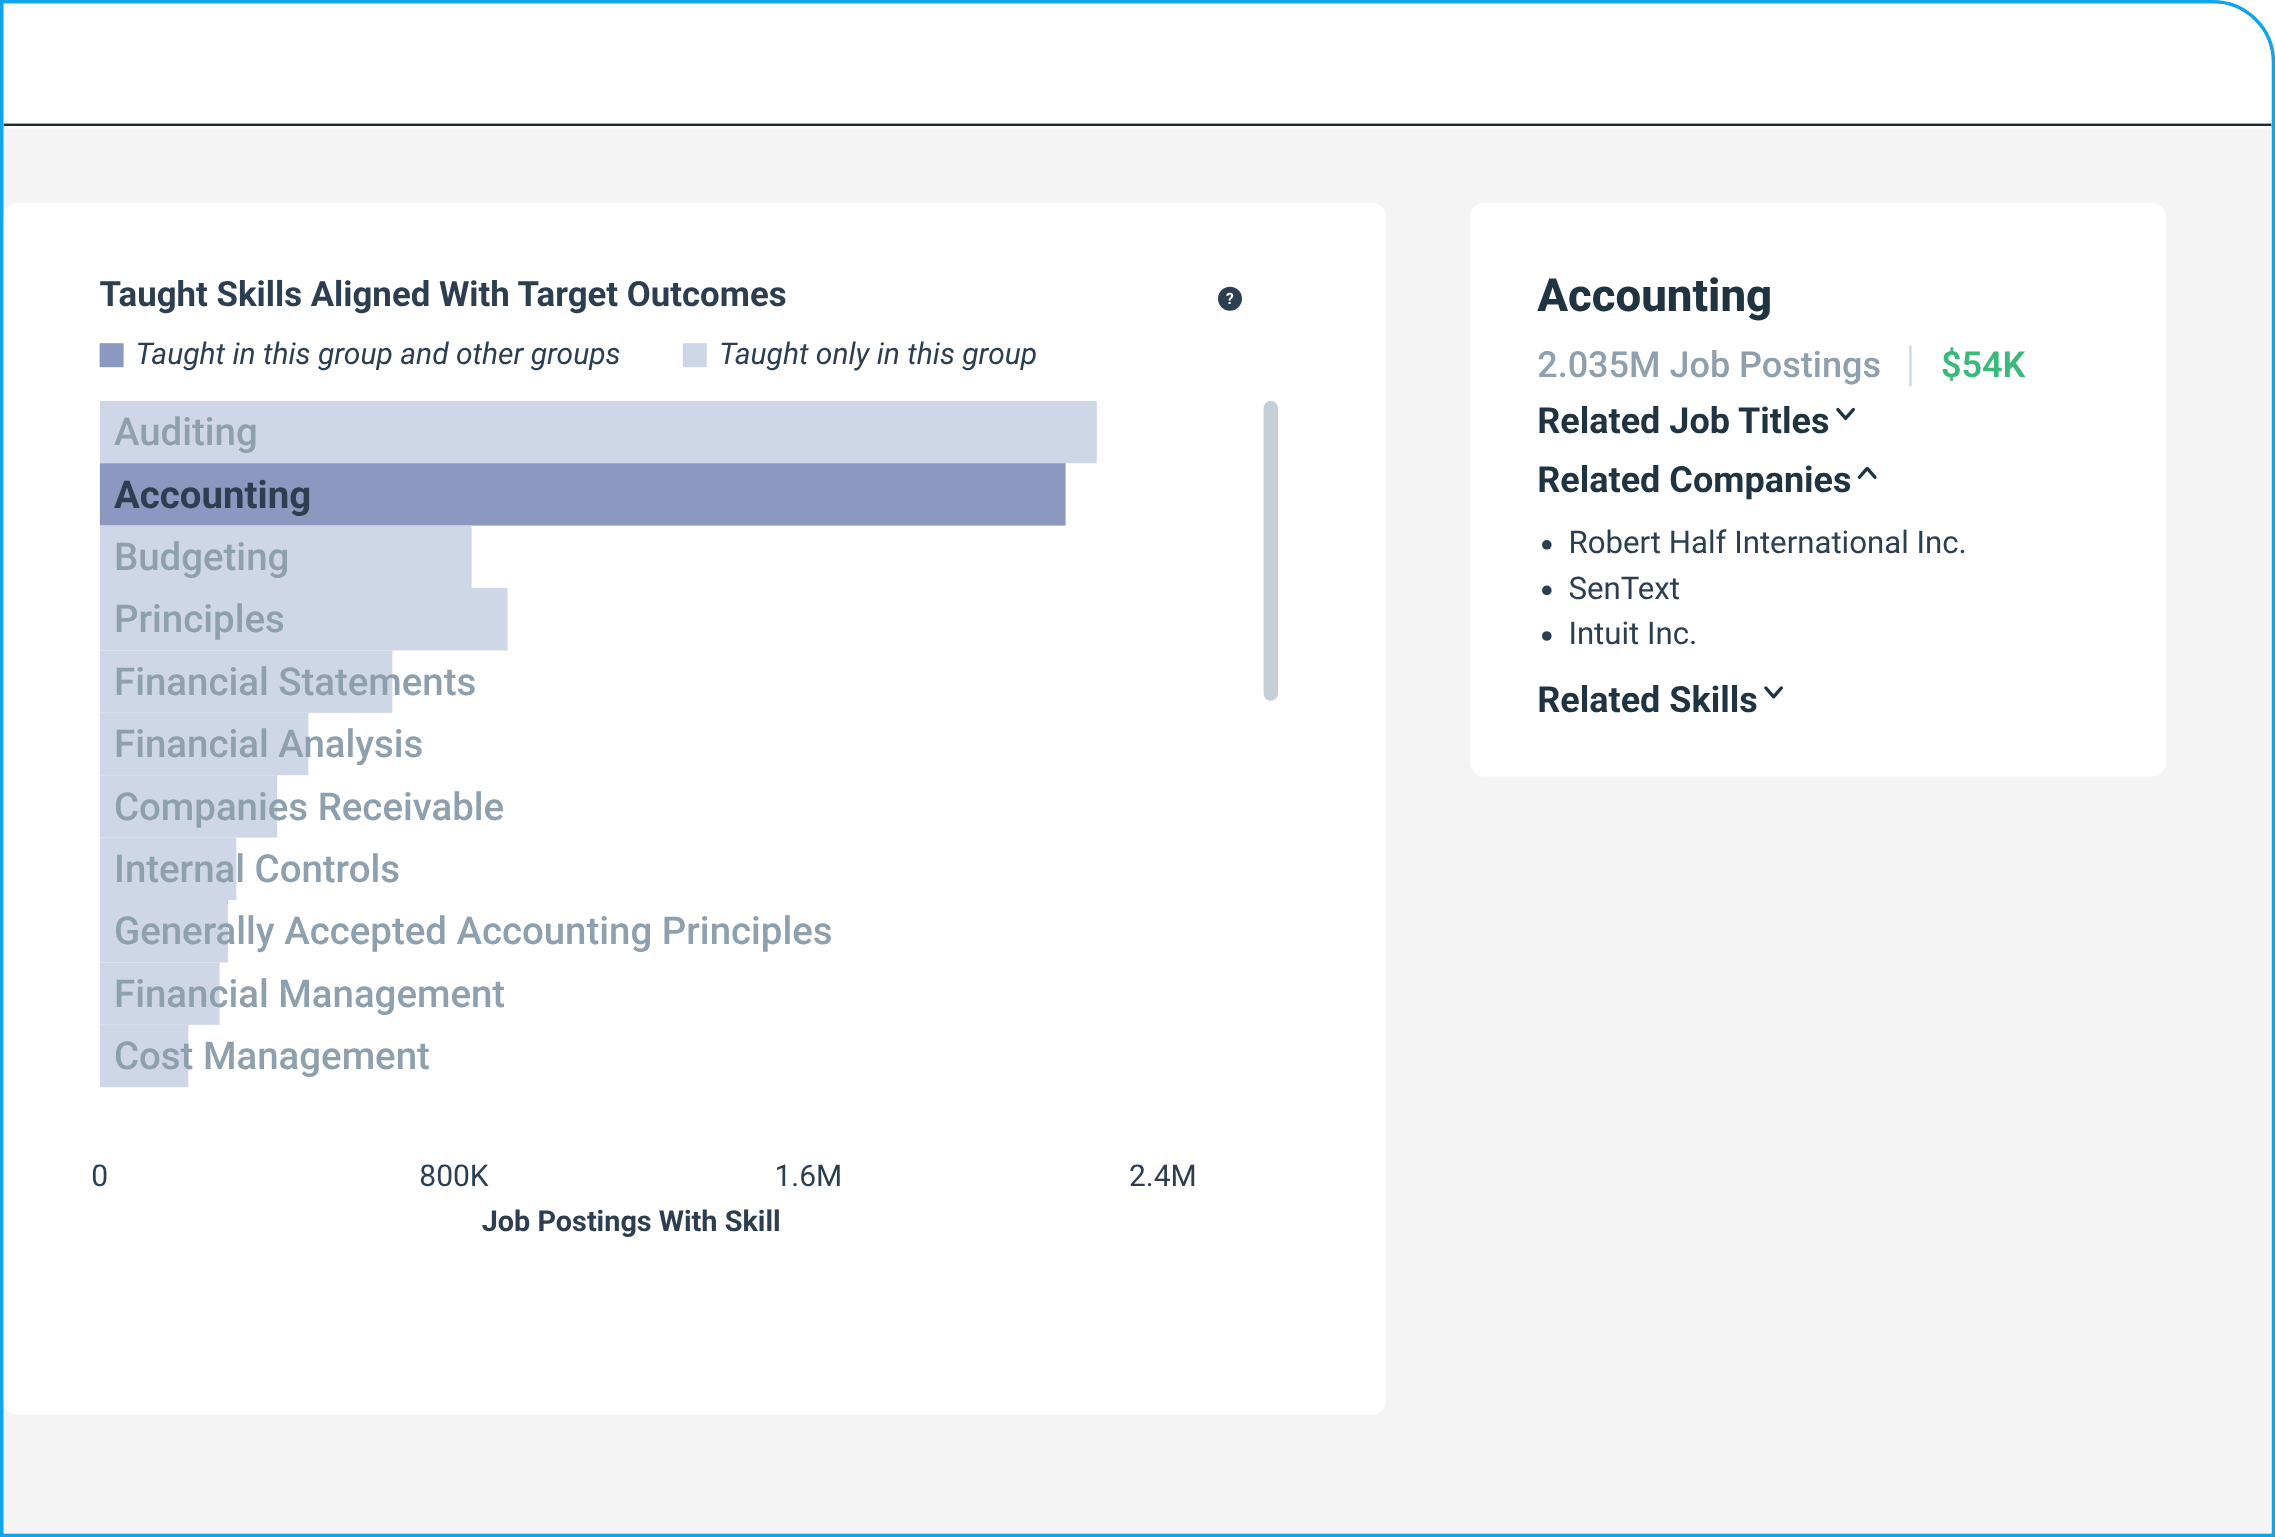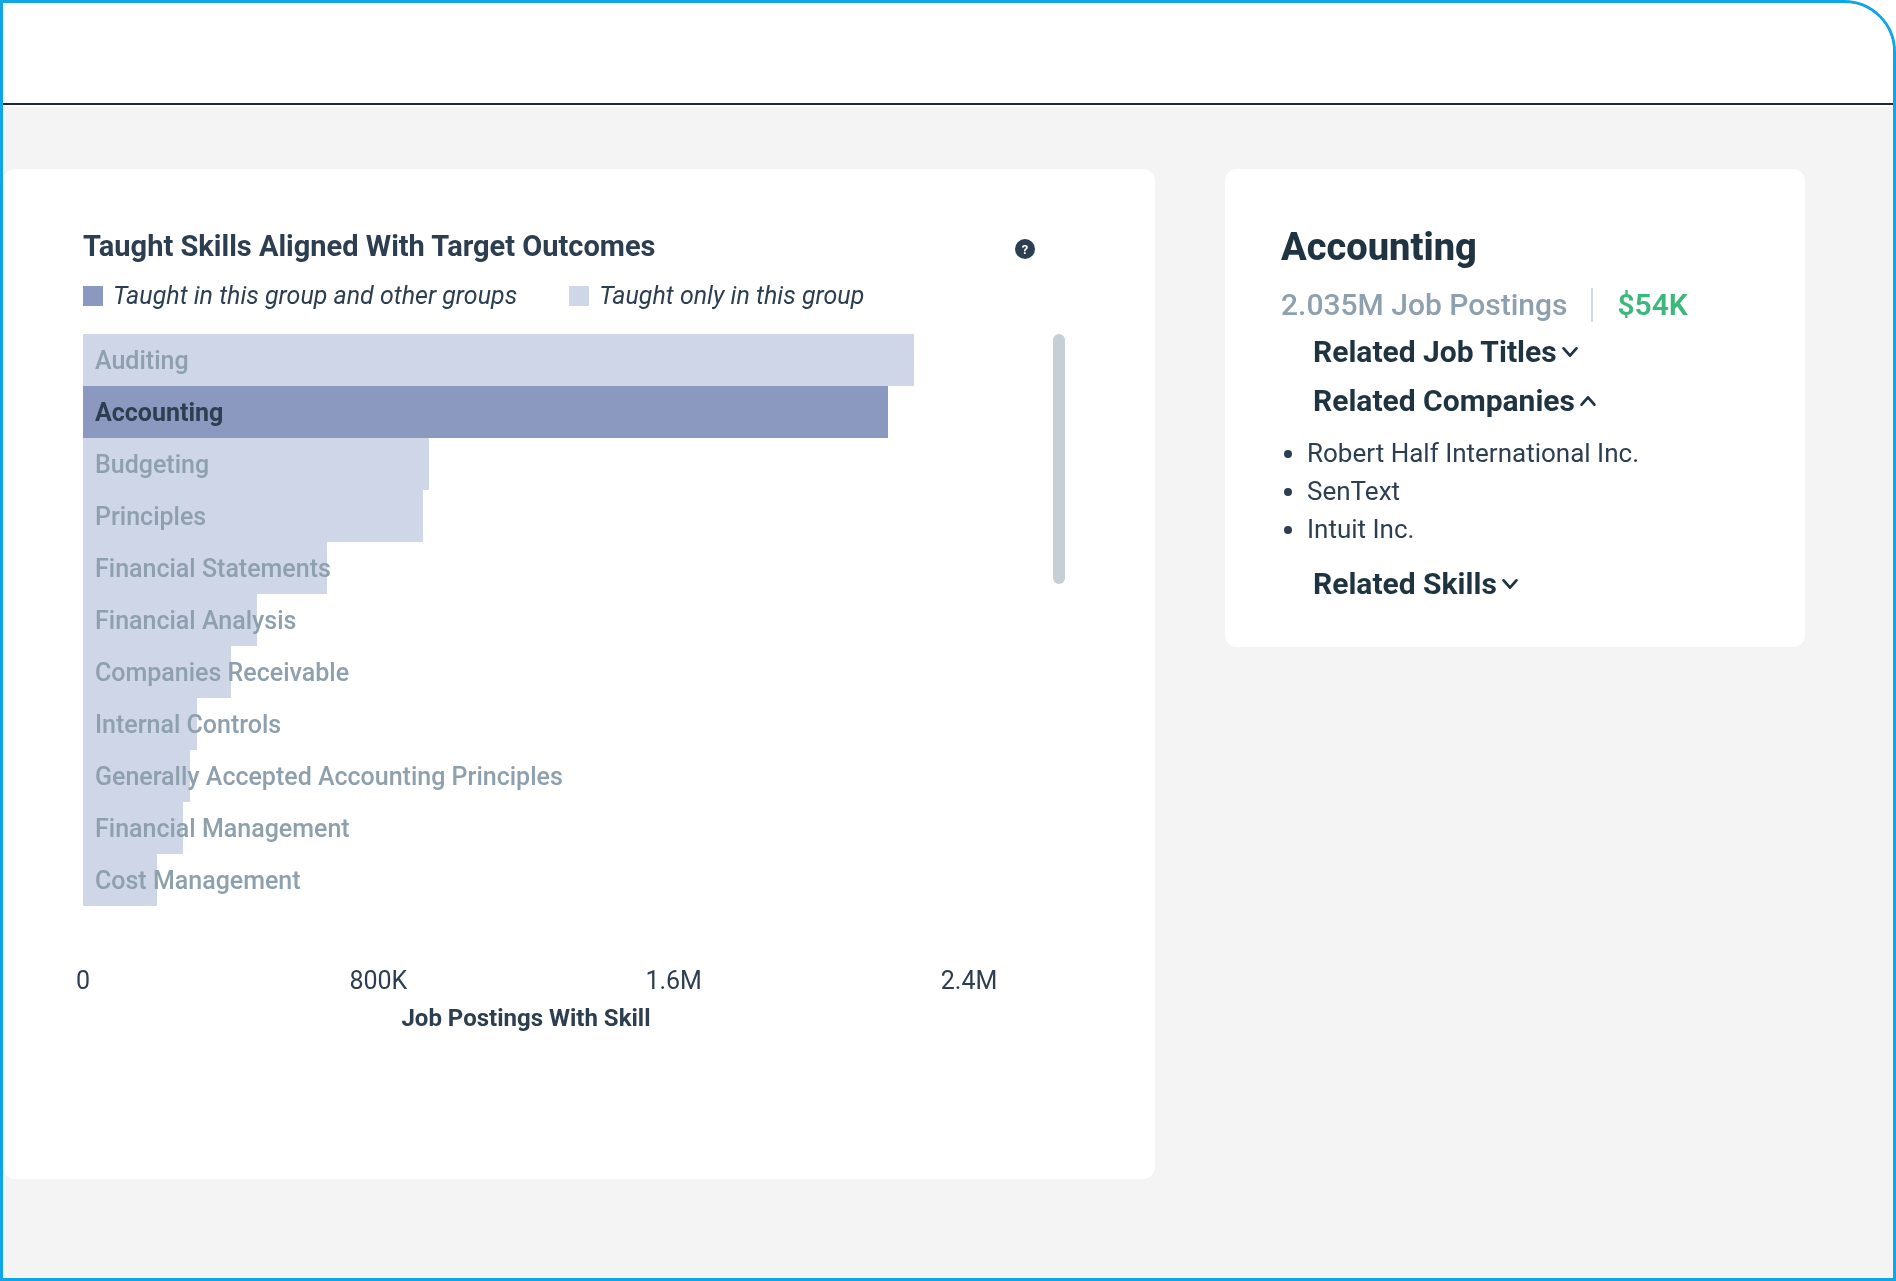--- a/index.html
+++ b/index.html
@@ -120,21 +120,21 @@
     height: 52px;
     background: #ced6e8;
     display: flex;
     align-items: center;
     padding-left: 12px;
     white-space: nowrap;
     overflow: visible;
   }
   .bar-fill.selected { background: #8b99c0; }
   .bar-label {
-    font-size: 25px;
+    font-size: 32px;
     color: #8ea0ad;
     font-weight: 500;
   }
   .bar-label.selected {
     color: #2c3e50;
     font-weight: 700;
   }
   .scrollbar-v {
     position: absolute;
     right: -96px;
@@ -212,24 +212,22 @@
     font-weight: 600;
     color: #3ab97a;
   }
   .accordion {
     display: flex;
     flex-direction: column;
     gap: 14px;
   }
   .accordion-header {
     display: flex;
-    align-items: center;
     gap: 2px;
     cursor: pointer;
-    margin-left: 32px;
   }
   .accordion-title {
     font-size: 30px;
     font-weight: 700;
     color: #1f3340;
   }
   .chevron {
     width: 22px;
     height: 22px;
     display: inline-flex;
@@ -283,21 +281,21 @@
                 <div class="bar-fill" style="width: 830.625px;">
                   <span class="bar-label">Auditing</span>
                 </div>
               </div>
               <div class="bar-row">
                 <div class="bar-fill selected" style="width: 804.783px;">
                   <span class="bar-label selected">Accounting</span>
                 </div>
               </div>
               <div class="bar-row">
-                <div class="bar-fill" style="width: 346px;">
+                <div class="bar-fill" style="width: 310px;">
                   <span class="bar-label">Budgeting</span>
                 </div>
               </div>
               <div class="bar-row">
                 <div class="bar-fill" style="width: 339.633px;">
                   <span class="bar-label">Principles</span>
                 </div>
               </div>
               <div class="bar-row">
                 <div class="bar-fill" style="width: 243.65px;">

